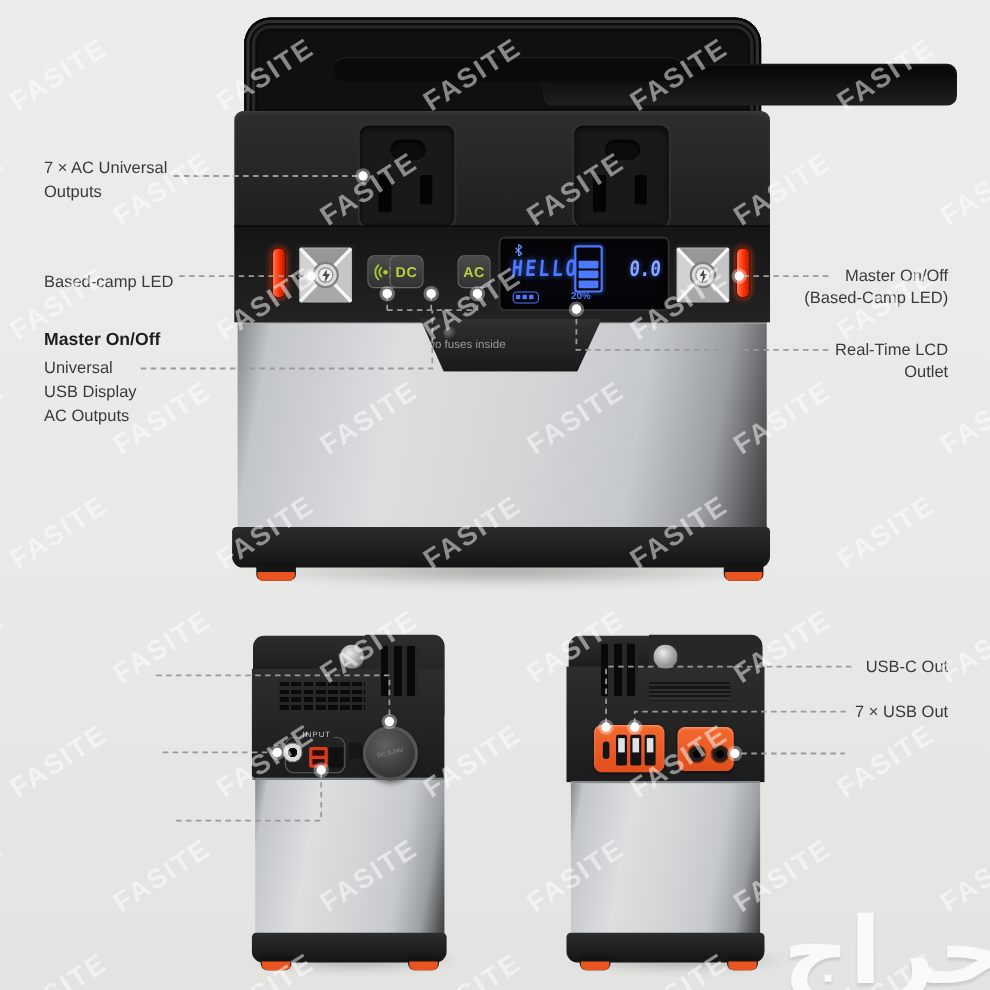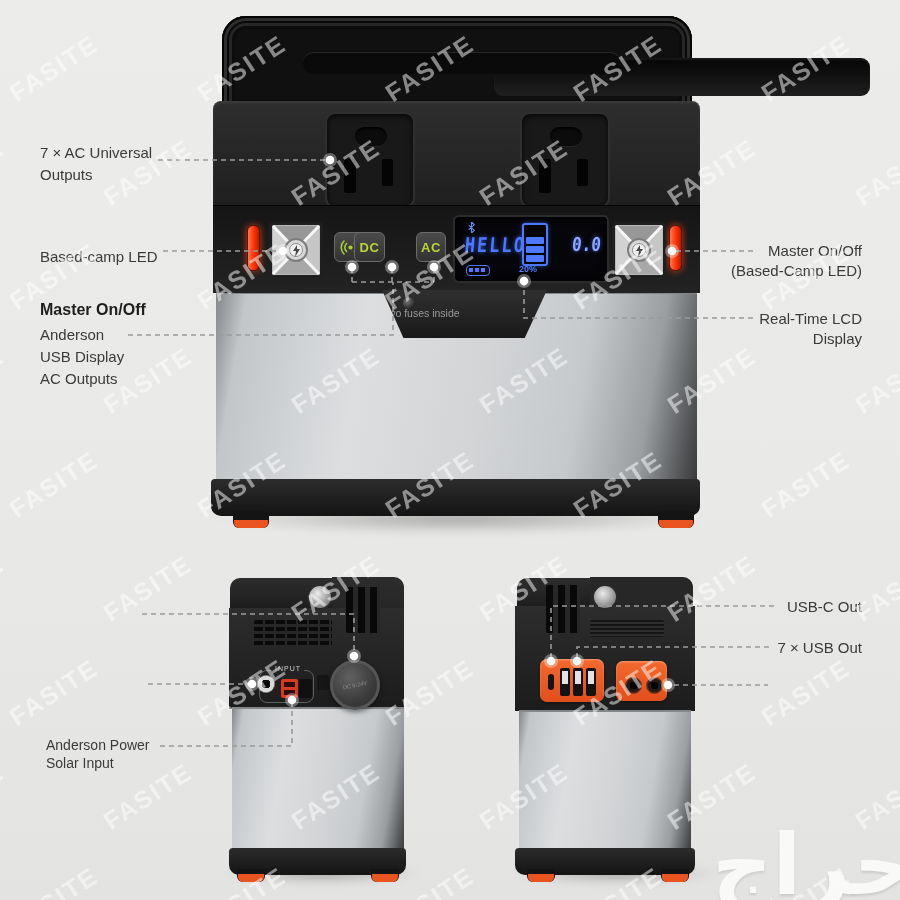--- a/index.html
+++ b/index.html
@@ -315,35 +315,31 @@
 
   <div class="callout" style="left:40px;top:142px;">
     <div>7 × AC Universal</div>
     <div>Outputs</div>
   </div>
   <div class="callout" style="left:40px;top:246px;">
     <div>Based-camp LED</div>
   </div>
   <div class="callout" style="left:40px;top:299px;">
     <div class="bold">Master On/Off</div>
-    <div>Anderson</div>
+    <div>Universal</div>
     <div>USB Display</div>
     <div>AC Outputs</div>
   </div>
   <div class="callout rt" style="top:241px;">
     <div>Master On/Off</div>
     <div>(Based-Camp LED)</div>
   </div>
   <div class="callout rt" style="top:309px;margin-left:12px;">
     <div>Real-Time LCD</div>
-    <div>Display</div>
-  </div>
-  <div class="callout sm" style="left:46px;top:736px;">
-    <div>Anderson Power</div>
-    <div>Solar Input</div>
+    <div>Outlet</div>
   </div>
   <div class="callout rt" style="top:597px;">
     <div>USB-C Out</div>
   </div>
   <div class="callout rt" style="top:638px;">
     <div>7 × USB Out</div>
   </div>
 
   <div id="wmlayer">
       <span class="wm" style="left: -90px; top: -50px;">FASITE</span>

